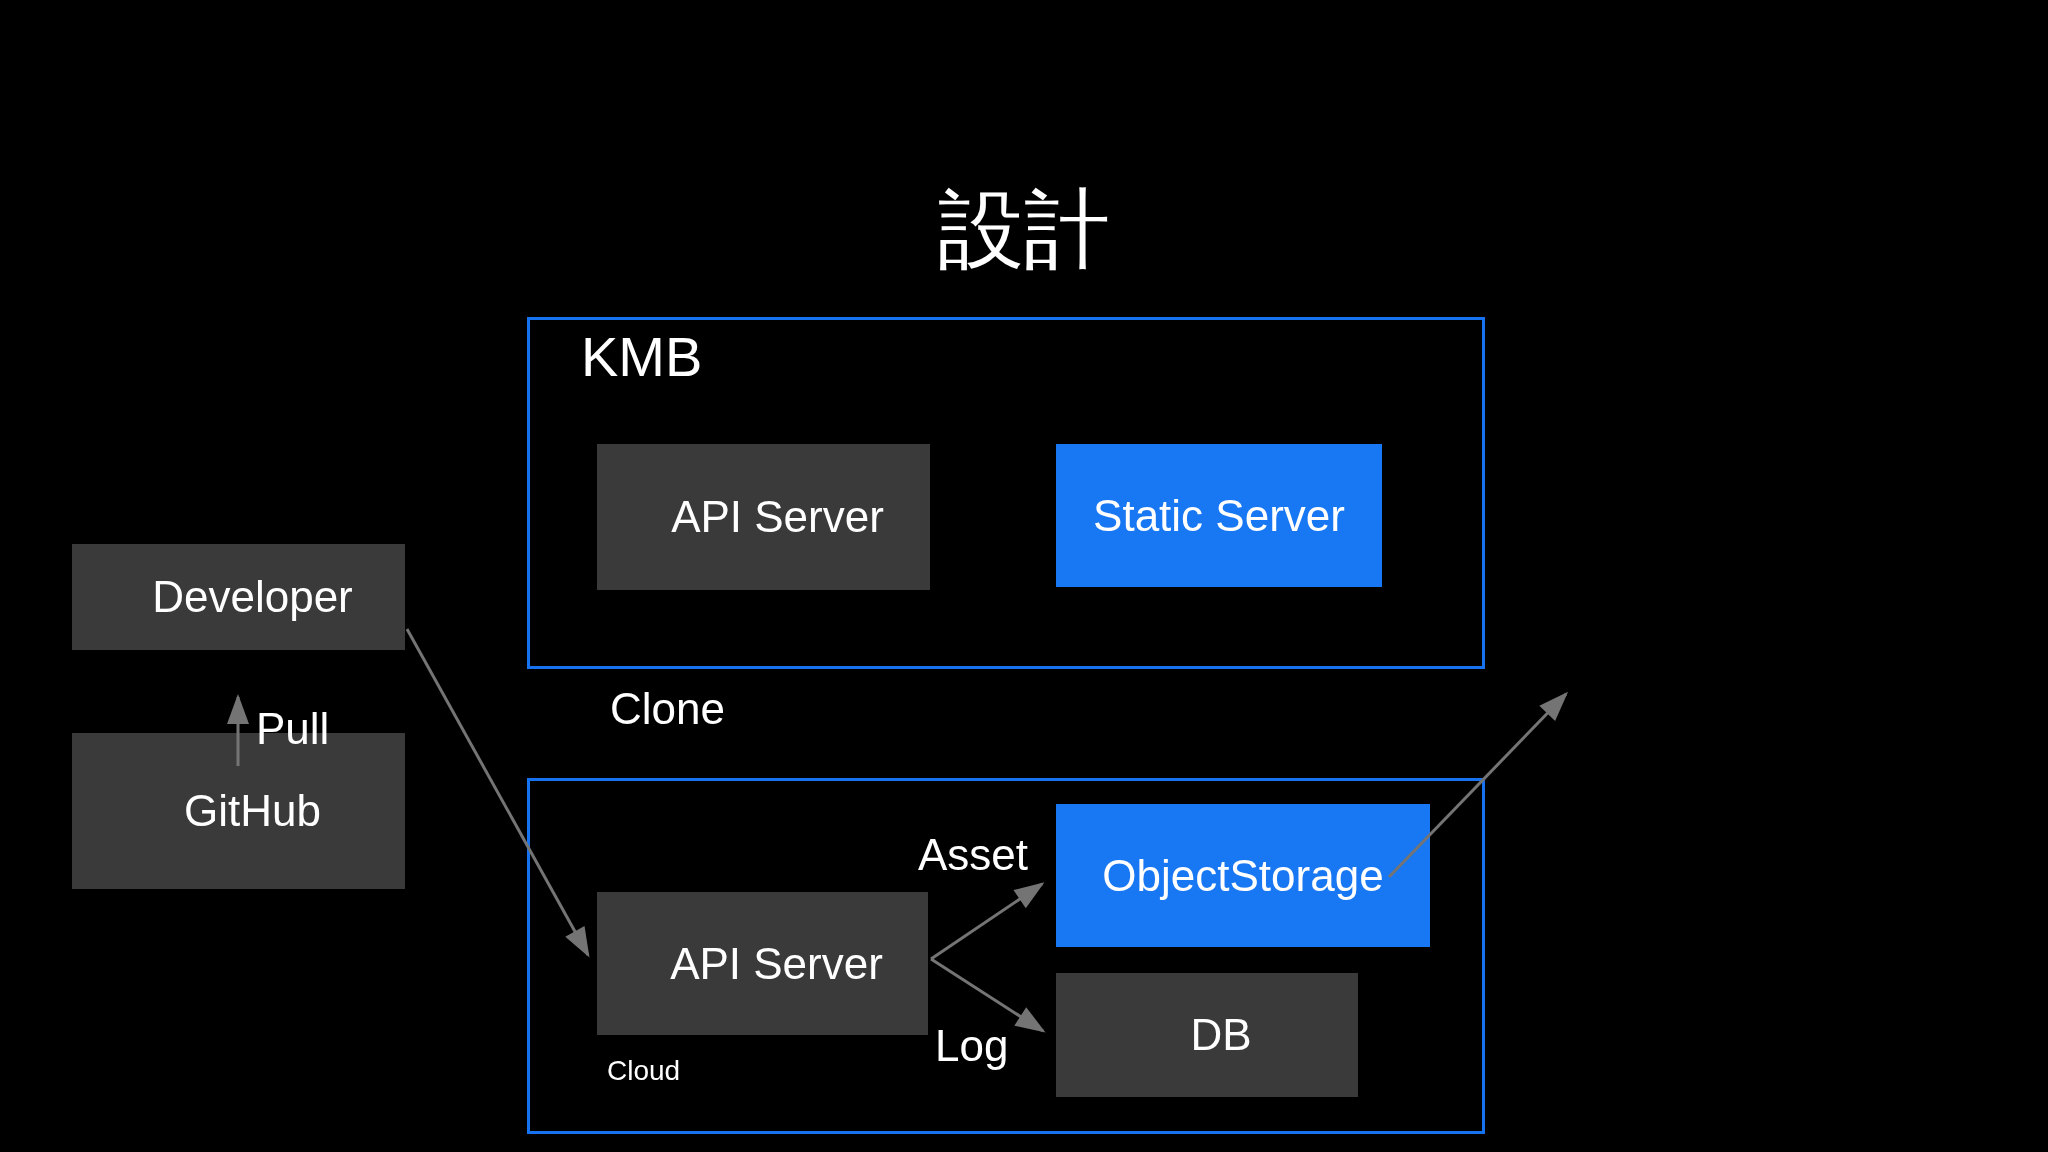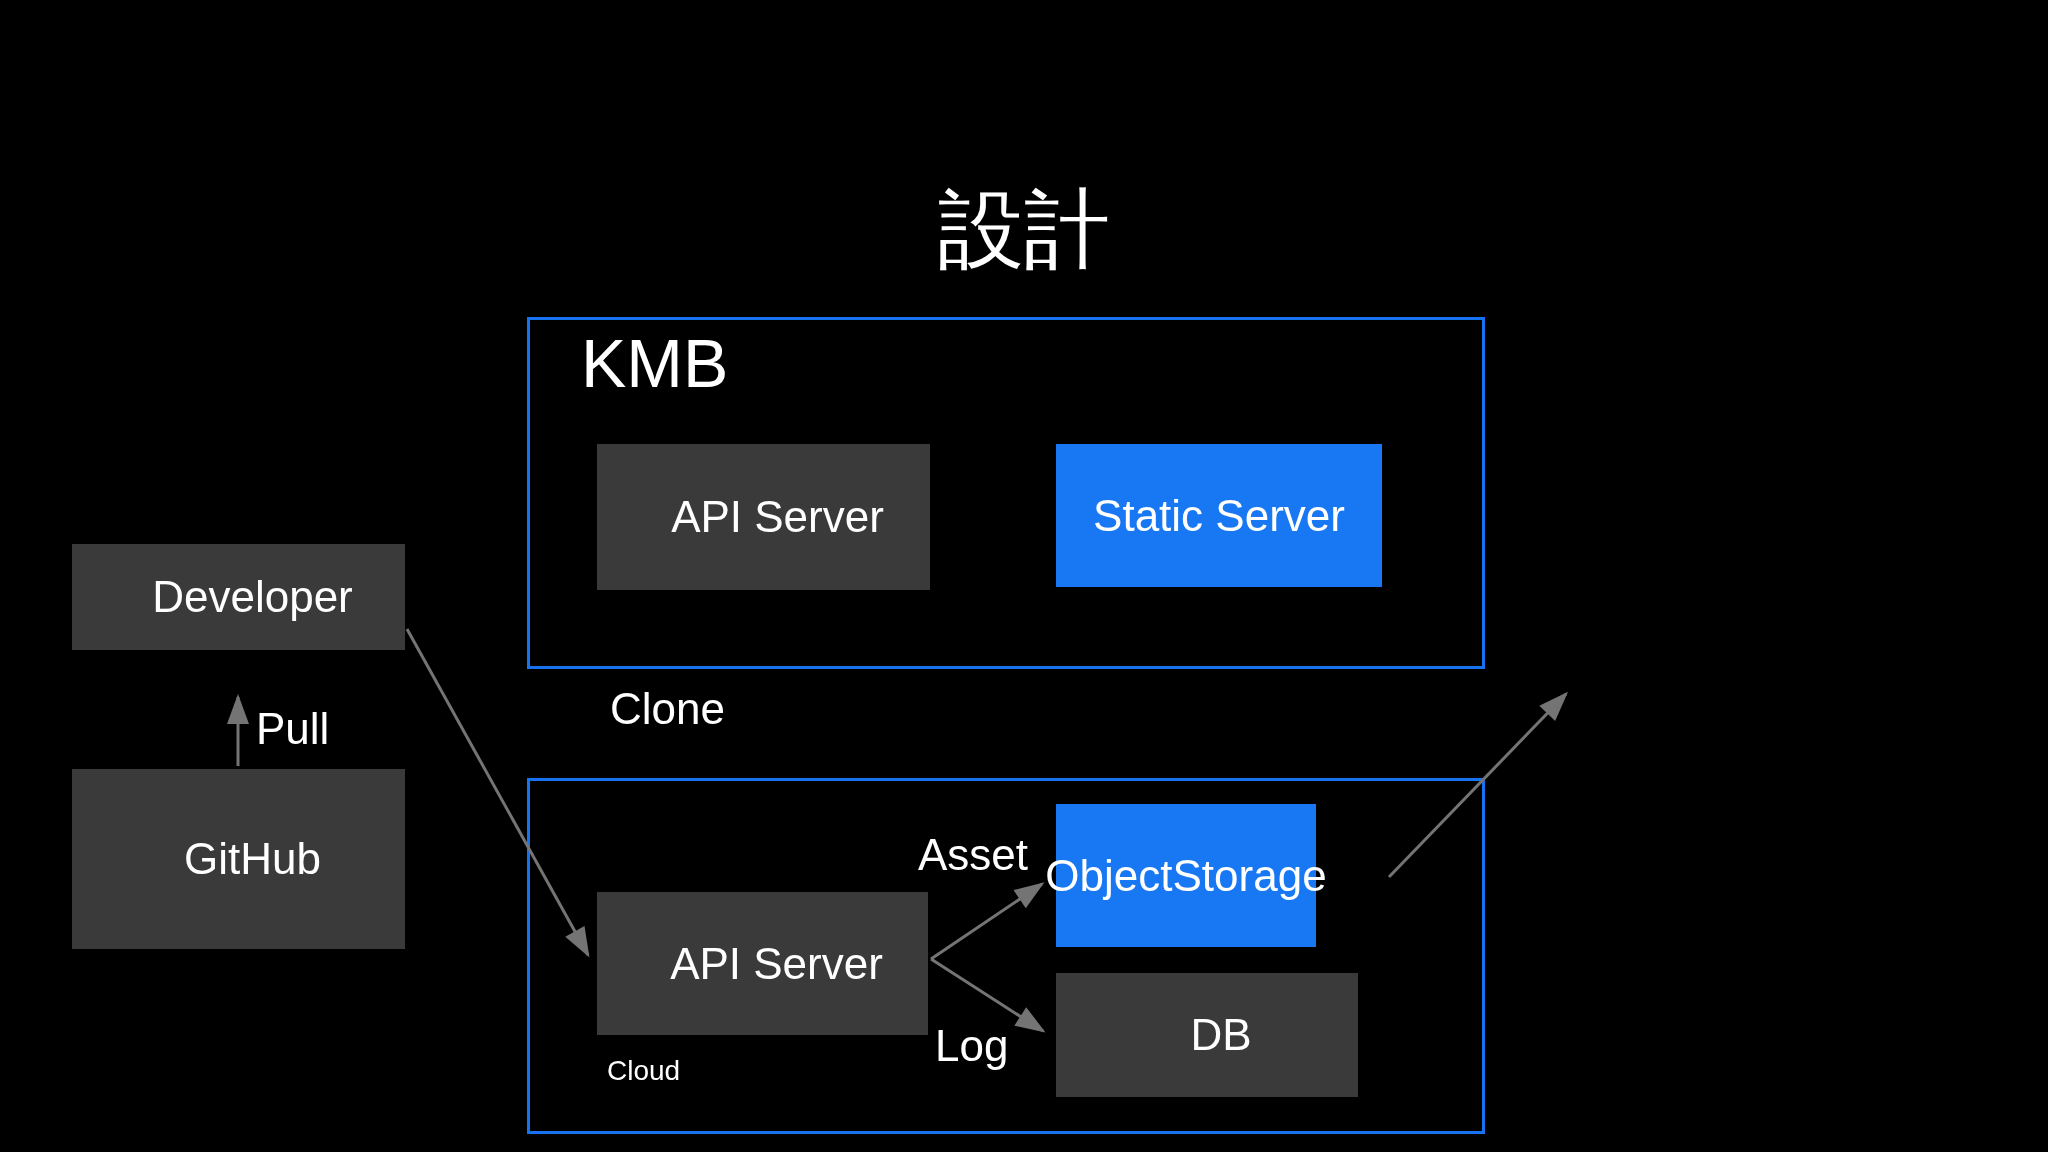--- a/index.html
+++ b/index.html
@@ -23,41 +23,41 @@
     text-align:center;font-size:86px;font-weight:400;
     font-family:"Liberation Serif","DejaVu Serif",serif;
     color:var(--text-white);
   }
   .group{
     position:absolute;border:3px solid var(--panel-border-blue);
     background:transparent;box-sizing:border-box;
   }
   .group-kmb{left:527px;top:273px;width:958px;height:352px;}
   .group-abyss{left:527px;top:734px;width:958px;height:356px;}
-  .group-label{position:absolute;font-size:68px;line-height:1.1;color:var(--text-white);white-space:nowrap;}
+  .group-label{position:absolute;font-size:56px;line-height:1.1;color:var(--text-white);white-space:nowrap;}
   .kmb-label{left:51px;top:6px;}
   .abyss-label{left:41px;top:6px;}
   .group-footer{position:absolute;left:77px;top:274px;font-size:28px;color:var(--text-white);}
   .node{
     position:absolute;display:flex;align-items:center;justify-content:center;
     font-size:44px;color:var(--text-white);box-sizing:border-box;white-space:nowrap;
   }
   .dark{background:var(--dark-box-fill);padding-left:28px;}
   .blue{background:var(--accent-blue-fill);}
   .outlined{border:3px solid var(--panel-border-blue);background:transparent;}
   
   .kmb-api{left:67px;top:124px;width:333px;height:146px;}
   .kmb-static{left:526px;top:124px;width:326px;height:143px;}
   
   .abyss-api{left:67px;top:111px;width:331px;height:143px;}
-  .abyss-storage{left:526px;top:23px;width:260px;height:143px;}
+  .abyss-storage{left:526px;top:23px;width:374px;height:143px;}
   .abyss-db{left:526px;top:192px;width:302px;height:124px;}
   
   .developer{left:72px;top:500px;width:333px;height:106px;}
-  .github{left:72px;top:725px;width:333px;height:180px;}
+  .github{left:72px;top:689px;width:333px;height:156px;}
   .cdn{left:1583px;top:562px;width:334px;height:145px;}
   
   .edge-label{position:absolute;font-size:44px;color:var(--text-white);white-space:nowrap;}
   .label-clone{left:610px;top:640px;}
   .label-pull{left:256px;top:660px;}
   .label-asset{left:918px;top:786px;}
   .label-log{left:935px;top:977px;}
   
   .arrows{position:absolute;left:0;top:0;width:2048px;height:1152px;pointer-events:none;}
   .arrows line{stroke:var(--arrow-gray);stroke-width:3;}

